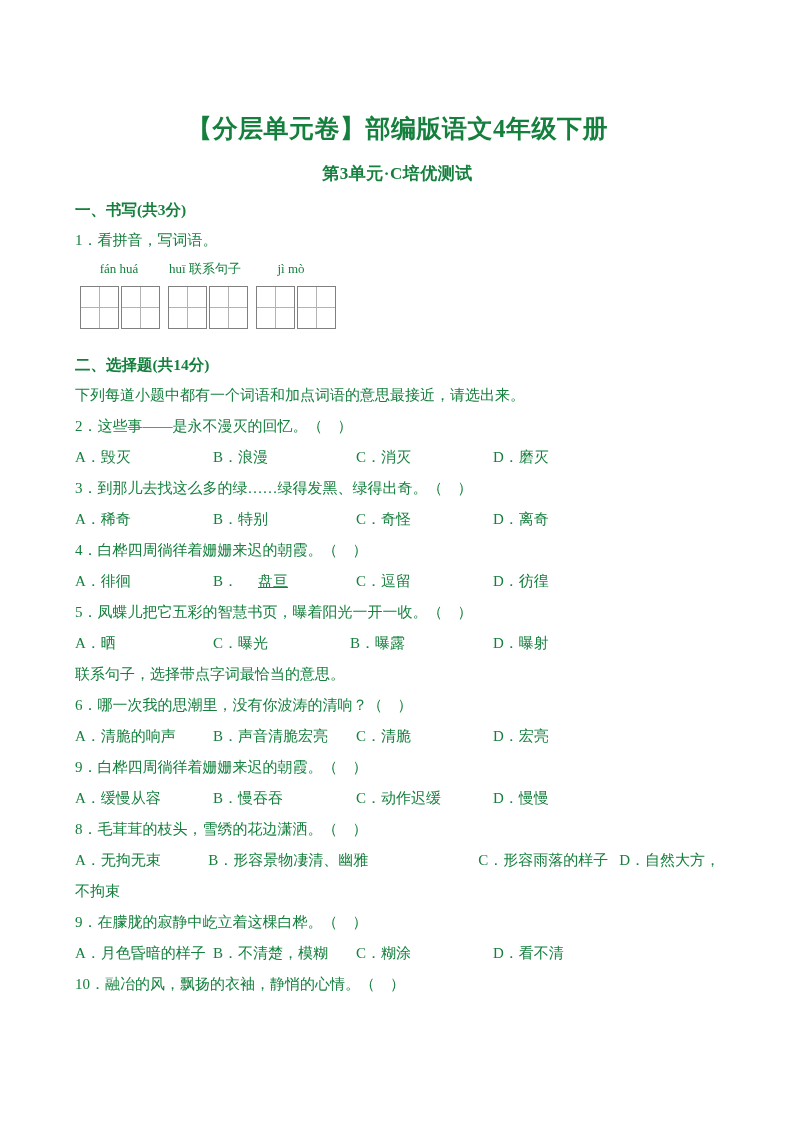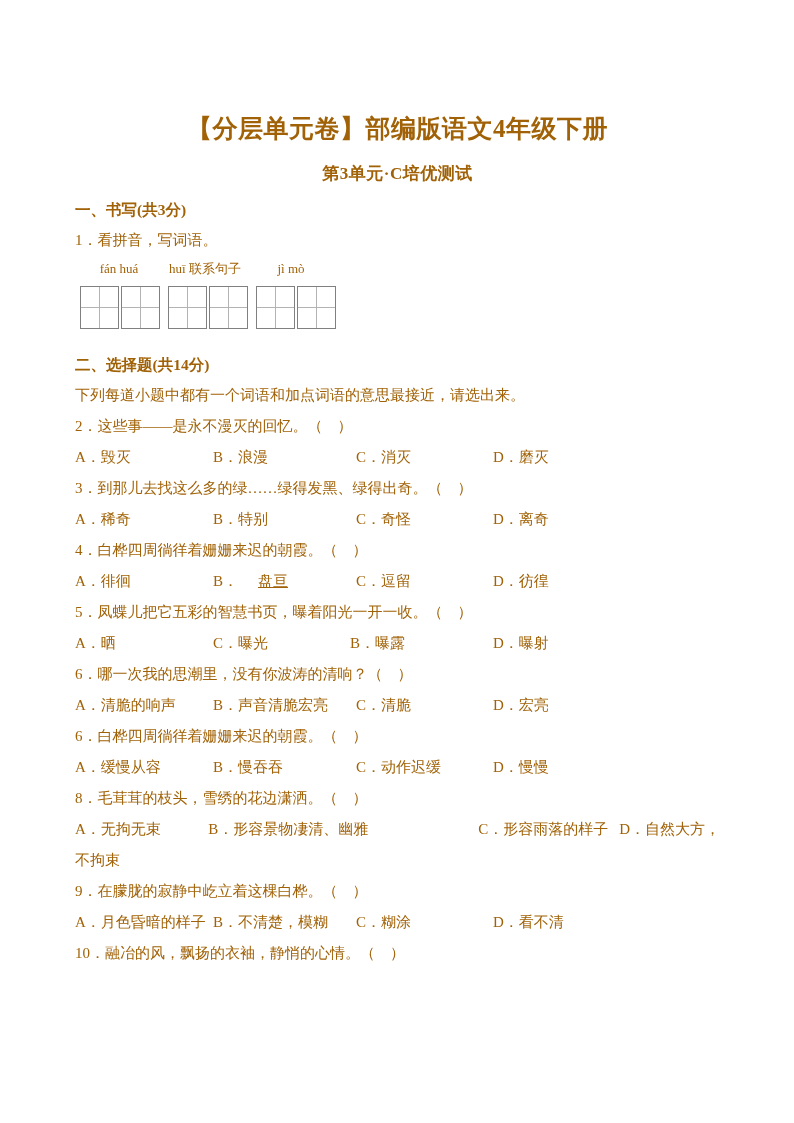--- a/index.html
+++ b/index.html
@@ -1,21 +1,21 @@
 <!DOCTYPE html>
 <html><head>
 <meta charset="utf-8">
 <style>
   html,body{margin:0;padding:0;background:#ffffff;}
   .page{
     position:relative;
     width:794px;height:1123px;
     box-sizing:border-box;
     background:#ffffff;
-    color:#a16207;
+    color:#15803d;
     font-family:"Liberation Serif","DejaVu Serif",serif;
     padding:112px 74px 0 75px;
     overflow:hidden;
   }
   .title{font-size:25px;font-weight:bold;text-align:center;line-height:34px;letter-spacing:0.5px;}
   .subtitle{font-size:17px;font-weight:bold;text-align:center;line-height:24px;margin-top:16px;letter-spacing:0.5px;}
   .heading{font-size:15.5px;font-weight:bold;line-height:31px;margin-top:8px;}
   .heading-2{margin-top:20px;}
   .line{font-size:15px;line-height:31px;}
   p{margin:0;}
@@ -130,30 +130,31 @@
   </div>
 
   <p class="line">5．凤蝶儿把它五彩的智慧书页，曝着阳光一开一收。（　）</p>
   <div class="line opts">
     <span class="opt col-a">A．晒</span>
     <span class="opt col-c">C．曝光</span>
     <span class="opt col-b">B．曝露</span>
     <span class="opt col-d">D．曝射</span>
   </div>
 
+  <p class="line">联系句子，选择带点字词最恰当的意思。</p>
 
   <p class="line">6．哪一次我的思潮里，没有你波涛的清响？（　）</p>
   <div class="line opts">
     <span class="opt col-a">A．清脆的响声</span>
     <span class="opt col-b">B．声音清脆宏亮</span>
     <span class="opt col-c">C．清脆</span>
     <span class="opt col-d">D．宏亮</span>
   </div>
 
-  <p class="line">6．白桦四周徜徉着姗姗来迟的朝霞。（　）</p>
+  <p class="line">9．白桦四周徜徉着姗姗来迟的朝霞。（　）</p>
   <div class="line opts">
     <span class="opt col-a">A．缓慢从容</span>
     <span class="opt col-b">B．慢吞吞</span>
     <span class="opt col-c">C．动作迟缓</span>
     <span class="opt col-d">D．慢慢</span>
   </div>
 
   <p class="line">8．毛茸茸的枝头，雪绣的花边潇洒。（　）</p>
   <div class="line opts opts-wide">
     <span class="opt col-a">A．无拘无束</span>

